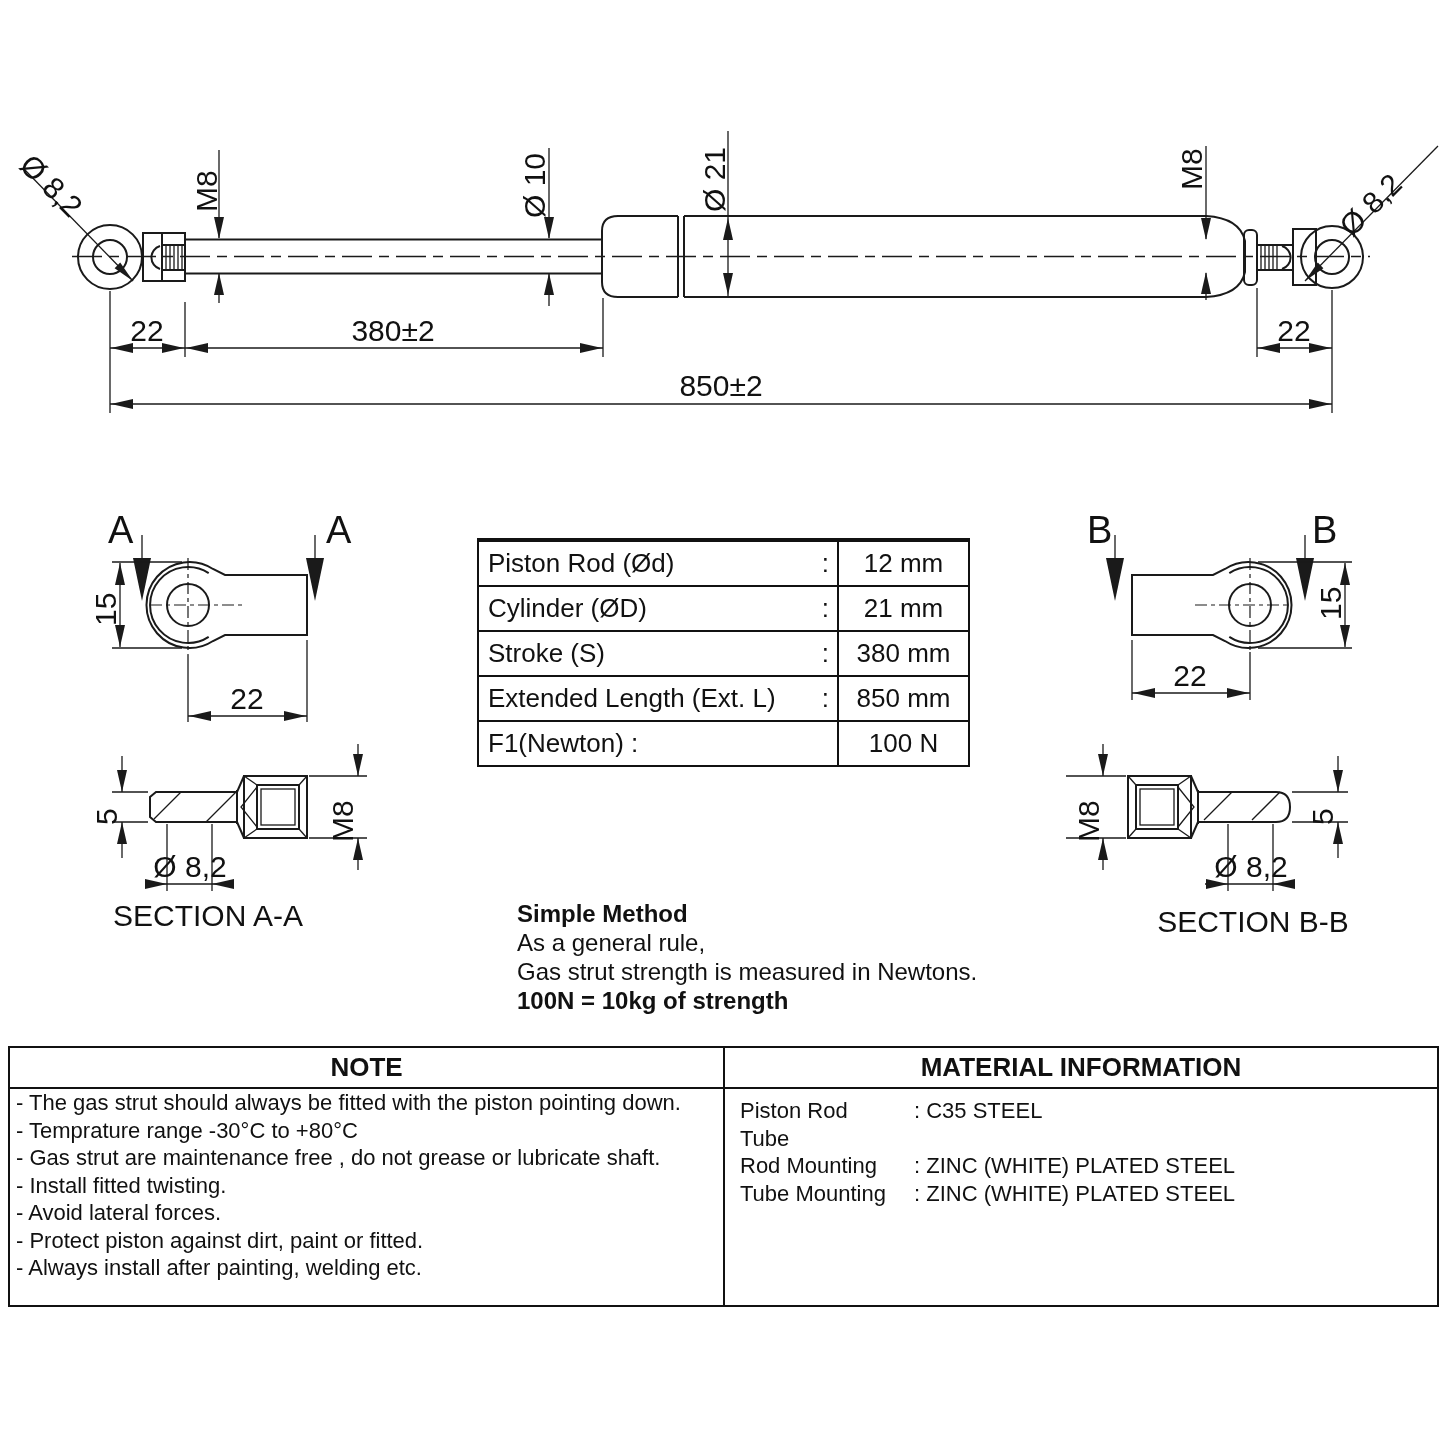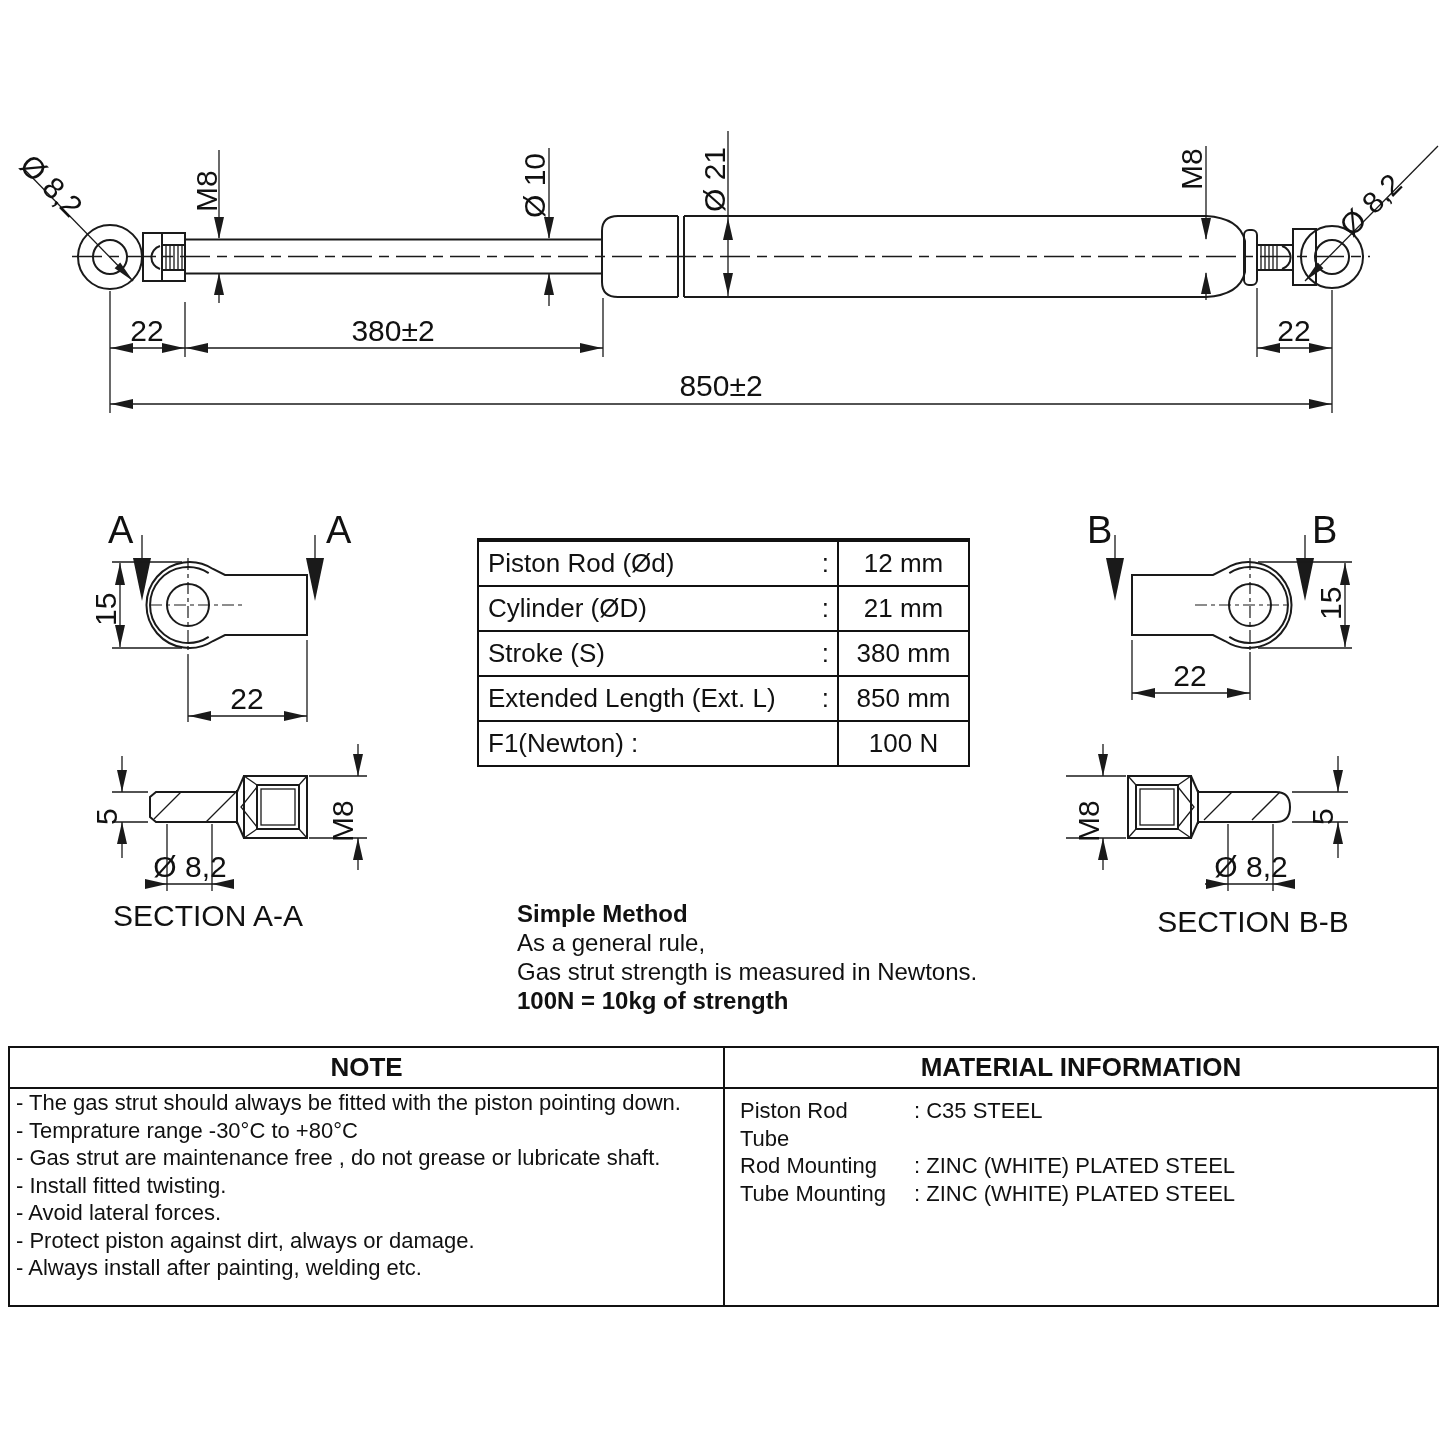--- a/index.html
+++ b/index.html
@@ -392,21 +392,21 @@
     <div class="c1">NOTE</div>
     <div class="c2">MATERIAL INFORMATION</div>
   </div>
   <div class="bdy">
     <div class="c1">
       <div>- The gas strut should always be fitted with the piston pointing down.</div>
       <div>- Temprature range -30°C to +80°C</div>
       <div>- Gas strut are maintenance free , do not grease or lubricate shaft.</div>
       <div>- Install fitted twisting.</div>
       <div>- Avoid lateral forces.</div>
-      <div>- Protect piston against dirt, always or damage.</div>
+      <div>- Protect piston against dirt, paint or fitted.</div>
       <div>- Always install after painting, welding etc.</div>
     </div>
     <div class="c2">
       <div class="mrow">
         <span>Piston Rod</span>
         <span>: C35 STEEL</span>
       </div>
       <div class="mrow">
         <span>Tube</span>
       </div>

